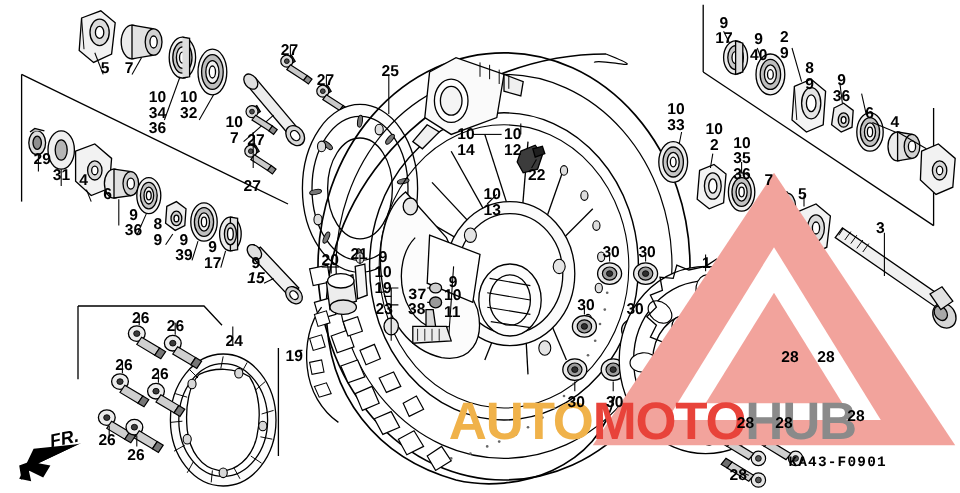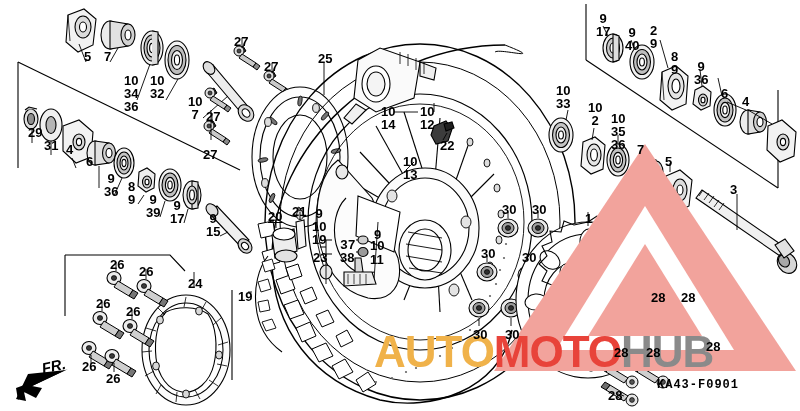--- a/index.html
+++ b/index.html
@@ -690,21 +690,21 @@
       <div class="lbl" style="left: 203px; top: 148px;"><div style="text-align: center;">27</div></div>
       <div class="lbl" style="left: 318px; top: 52px;"><div style="text-align: center;">25</div></div>
       <div class="lbl" style="left: 28px; top: 126px;"><div style="text-align: center;">29</div></div>
       <div class="lbl" style="left: 44px; top: 139px;"><div style="text-align: center;">31</div></div>
       <div class="lbl" style="left: 66px; top: 143px;"><div style="text-align: center;">4</div></div>
       <div class="lbl" style="left: 86px; top: 155px;"><div style="text-align: center;">6</div></div>
       <div class="lbl" style="left: 104px; top: 172px;"><div style="text-align: center;">9</div><div style="text-align: center;">36</div></div>
       <div class="lbl" style="left: 128px; top: 180px;"><div style="text-align: center;">8</div><div style="text-align: center;">9</div></div>
       <div class="lbl" style="left: 146px; top: 193px;"><div style="text-align: center;">9</div><div style="text-align: center;">39</div></div>
       <div class="lbl" style="left: 170px; top: 199px;"><div style="text-align: center;">9</div><div style="text-align: center;">17</div></div>
-      <div class="lbl" style="left: 206px; top: 212px;"><div style="text-align: center;">9</div><div style="text-align: center;">15</div></div>
+      <div class="lbl" style="left: 206px; top: 212px;"><div style="text-align: center;">9</div><div style="text-align: center; font-style: italic;">15</div></div>
       <div class="lbl" style="left: 381px; top: 105px;"><div style="text-align: center;">10</div><div style="text-align: center;">14</div></div>
       <div class="lbl" style="left: 420px; top: 105px;"><div style="text-align: center;">10</div><div style="text-align: center;">12</div></div>
       <div class="lbl" style="left: 440px; top: 139px;"><div style="text-align: center;">22</div></div>
       <div class="lbl" style="left: 403px; top: 155px;"><div style="text-align: center;">10</div><div style="text-align: right;">13</div></div>
       <div class="lbl" style="left: 374px; top: 228px;"><div style="text-align: center;">9</div></div>
       <div class="lbl" style="left: 268px; top: 210px; text-decoration: underline;"><div style="text-align: center;">20</div></div>
       <div class="lbl" style="left: 292px; top: 205px;"><div style="text-align: center;">21</div></div>
       <div class="lbl" style="left: 312px; top: 207px;"><div style="text-align: center;">9</div><div style="text-align: center;">10</div><div style="text-align: center;">19</div></div>
       <div class="lbl" style="left: 238px; top: 290px;"><div style="text-align: center;">19</div></div>
       <div class="lbl" style="left: 340px; top: 239px;"><div style="text-align: center; font-family: Liberation Mono, monospace;">37</div></div>

